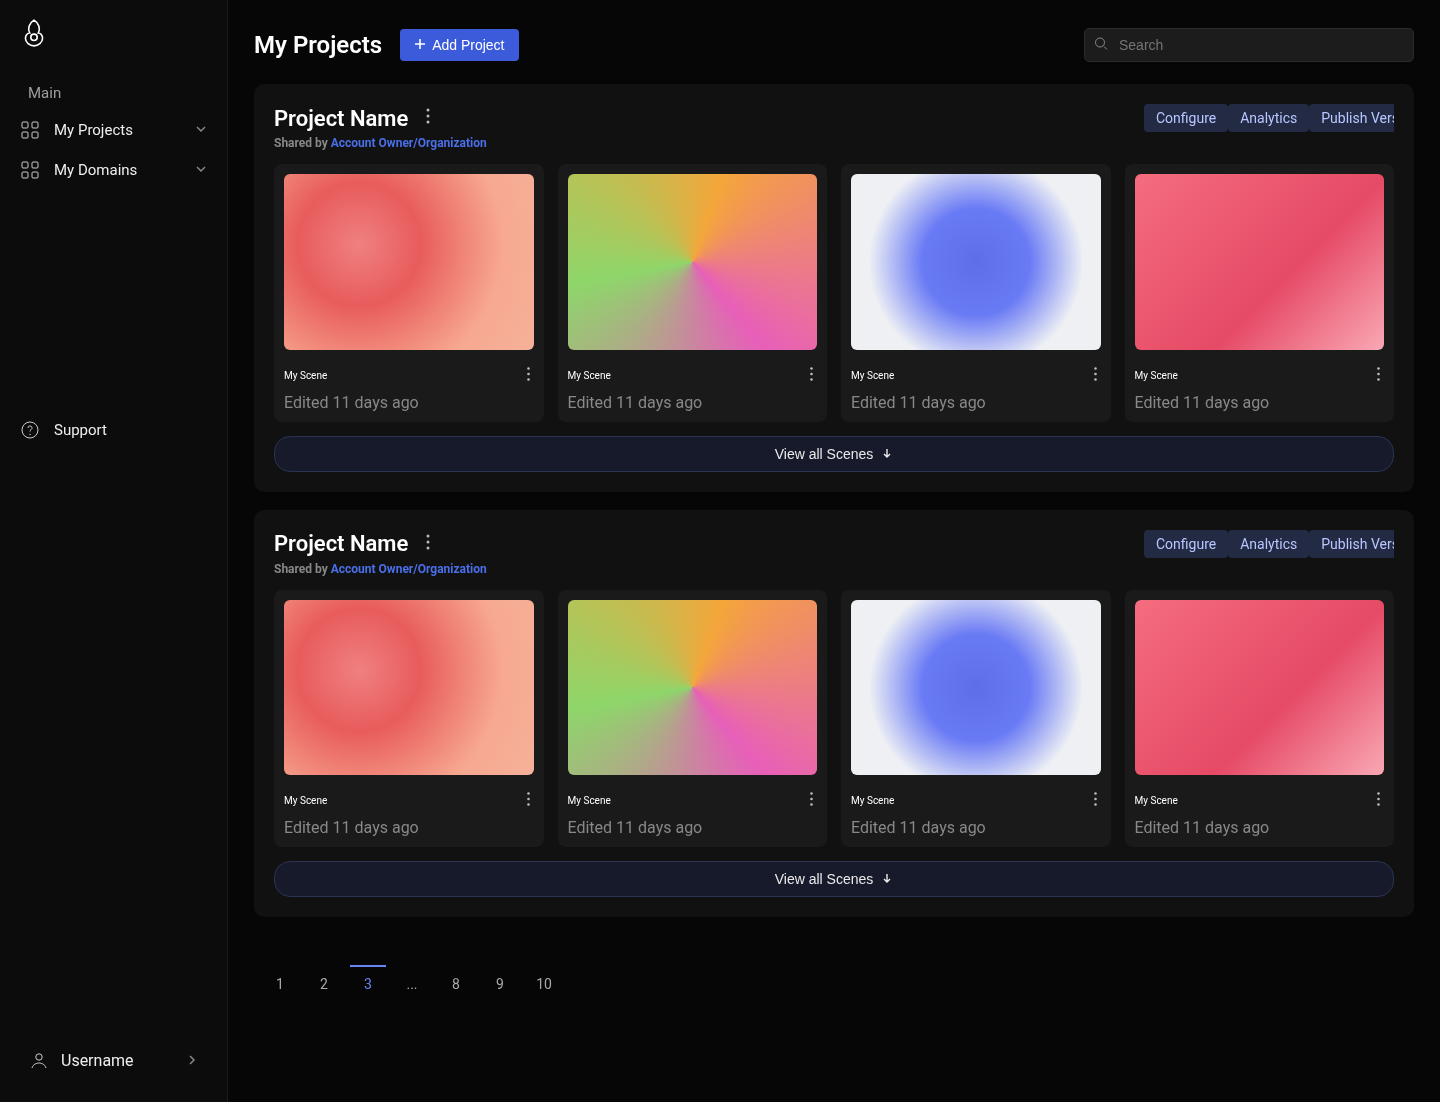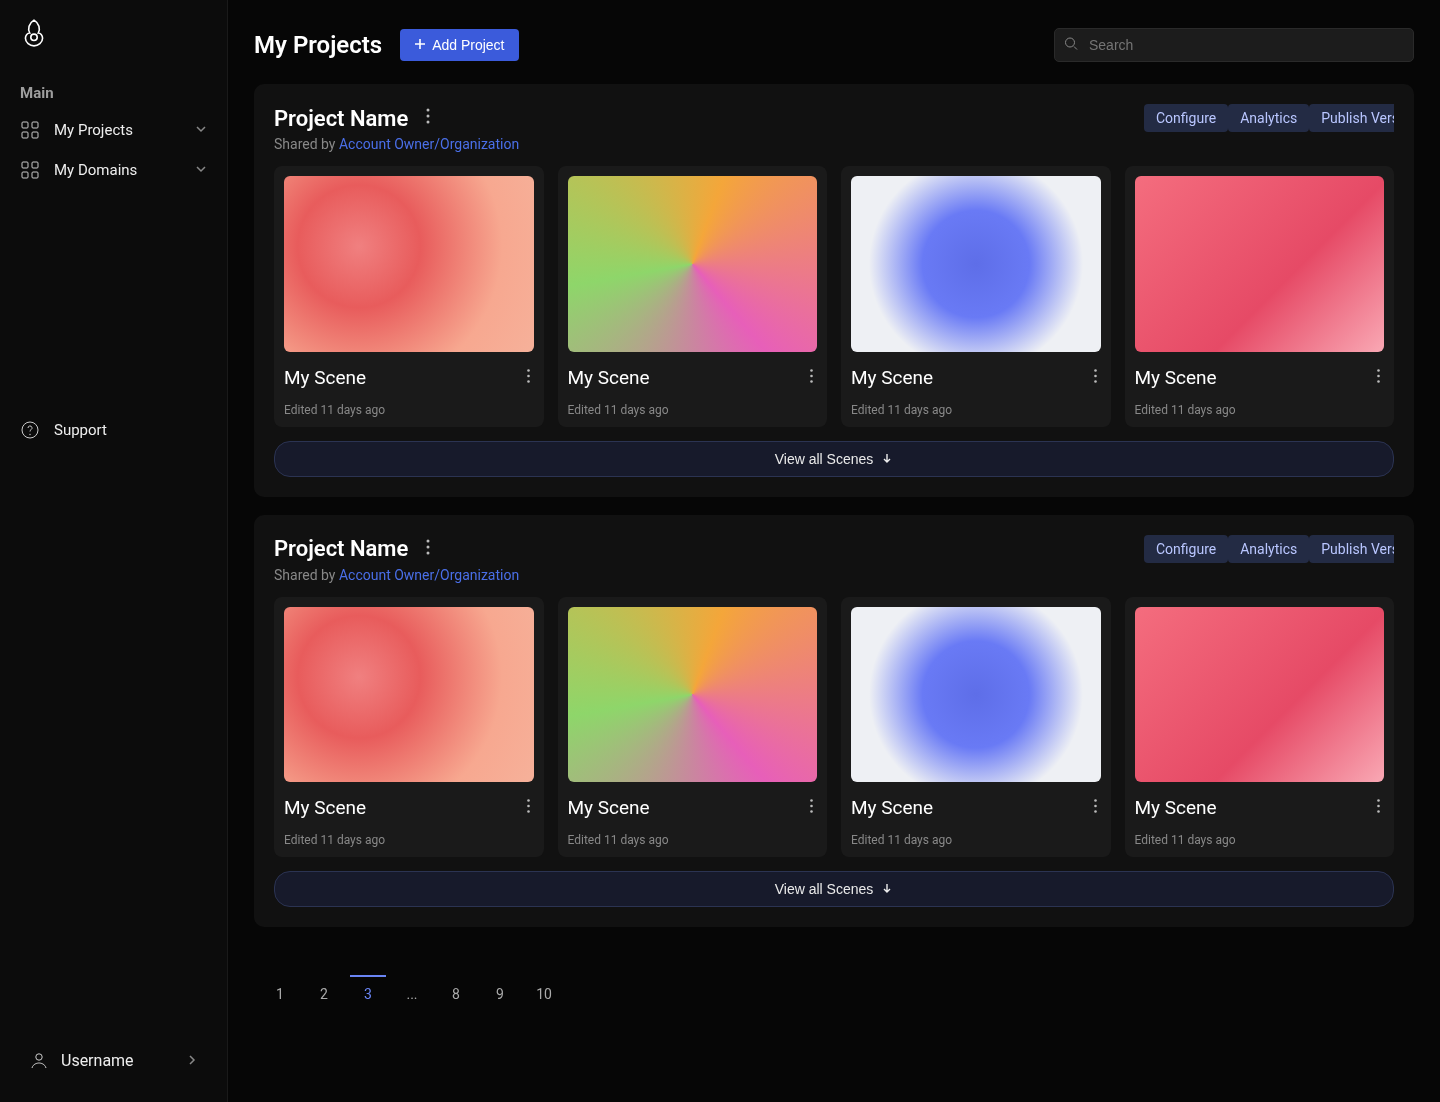--- a/index.html
+++ b/index.html
@@ -20,24 +20,24 @@
   display: flex;
   flex-direction: column;
   padding: 18px 0;
   border-right: 1px solid #1a1a1a;
 }
 .logo {
   padding: 0 20px 24px;
 }
 .logo svg { width: 28px; height: 30px; }
 .section-label {
-  padding: 8px 20px;
+  padding: 8px 28px;
   color: #9e9e9e;
   font-size: 15px;
-  font-weight: 700;
+  font-weight: 400;
 }
 .nav-item {
   display: flex;
   align-items: center;
   padding: 10px 20px;
   gap: 14px;
   color: #eee;
   font-size: 15px;
   cursor: pointer;
 }
@@ -79,21 +79,21 @@
   border-radius: 4px;
   font-size: 14px;
   display: inline-flex;
   align-items: center;
   gap: 6px;
   cursor: pointer;
 }
 .search-wrap {
   margin-left: auto;
   position: relative;
-  width: 360px;
+  width: 330px;
 }
 .search-wrap input {
   width: 100%;
   background: #1c1c1c;
   border: 1px solid #2a2a2a;
   border-radius: 5px;
   color: #aaa;
   padding: 8px 12px 8px 34px;
   font-size: 14px;
 }
@@ -122,21 +122,21 @@
 .chips { margin-left: auto; display:flex; overflow:hidden; max-width:250px; }
 .chip {
   background: #232b44;
   color: #b9c6ff;
   padding: 6px 12px;
   border-radius: 4px;
   font-size: 14px;
   white-space: nowrap;
   cursor: pointer;
 }
-.shared-by { font-size: 14px; color: #888; margin-bottom: 14px; }
+.shared-by { font-size: 12px; color: #888; margin-bottom: 14px; font-weight: bold; }
 .shared-by .link { color: #4a6fe8; }
 
 .scene-grid {
   display: grid;
   grid-template-columns: repeat(4, 1fr);
   gap: 14px;
   margin-bottom: 14px;
 }
 .scene-card {
   background: #1a1a1a;
@@ -147,22 +147,22 @@
   width: 100%;
   aspect-ratio: 1.42;
   border-radius: 6px;
   margin-bottom: 12px;
 }
 .thumb1 { background: radial-gradient(circle at 30% 40%, #f08080 0%, #e85c5c 30%, #f7a890 70%, #f6b19a 100%); }
 .thumb2 { background: conic-gradient(from 20deg at 50% 50%, #f4a63a, #e75fb9, #8ed66a, #f4a63a); }
 .thumb3 { background: radial-gradient(circle at 50% 50%, #5e6ee8 0%, #697af5 35%, #eef0f4 70%); }
 .thumb4 { background: linear-gradient(135deg, #f46d7e 0%, #e64a66 60%, #f9a8b4 100%); position:relative; }
 .scene-meta { display:flex; align-items:center; justify-content:space-between; }
-.scene-name { font-size: 19px; }
-.scene-edited { font-size: 12px; color: #888; margin-top:12px; }
+.scene-name { font-size: 10px; }
+.scene-edited { font-size: 16px; color: #888; margin-top:4px; }
 
 .view-all-btn {
   width: 100%;
   background: #171a2b;
   border: 1px solid #2b3352;
   color: #eaeaea;
   padding: 9px;
   border-radius: 16px;
   font-size: 14px;
   display:flex;

